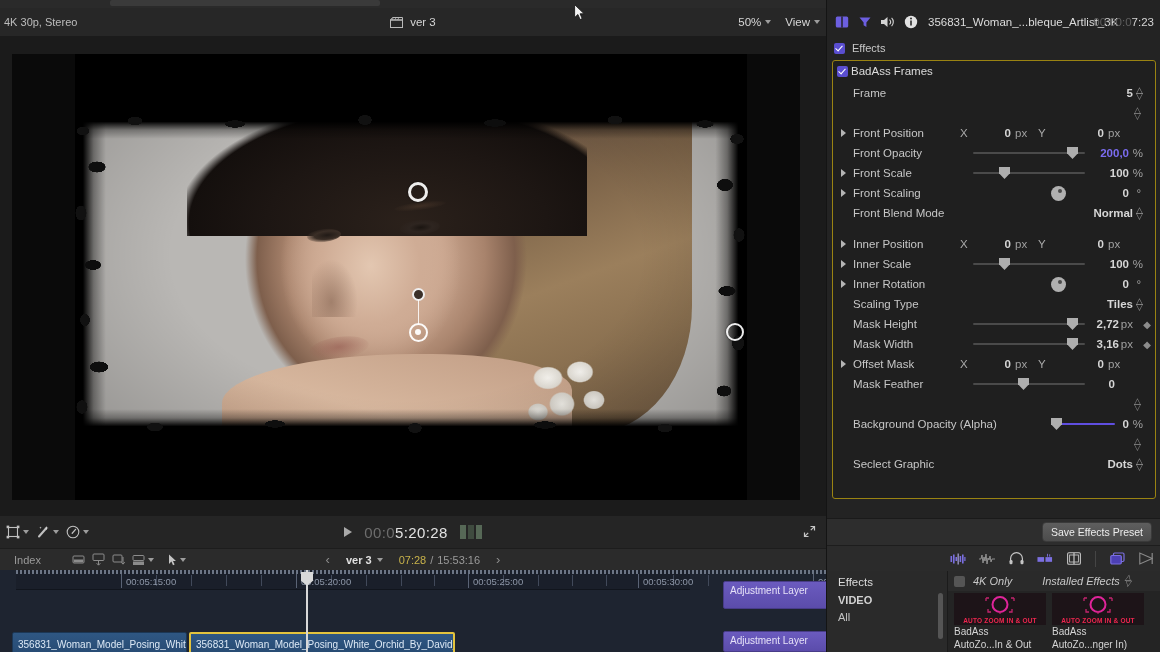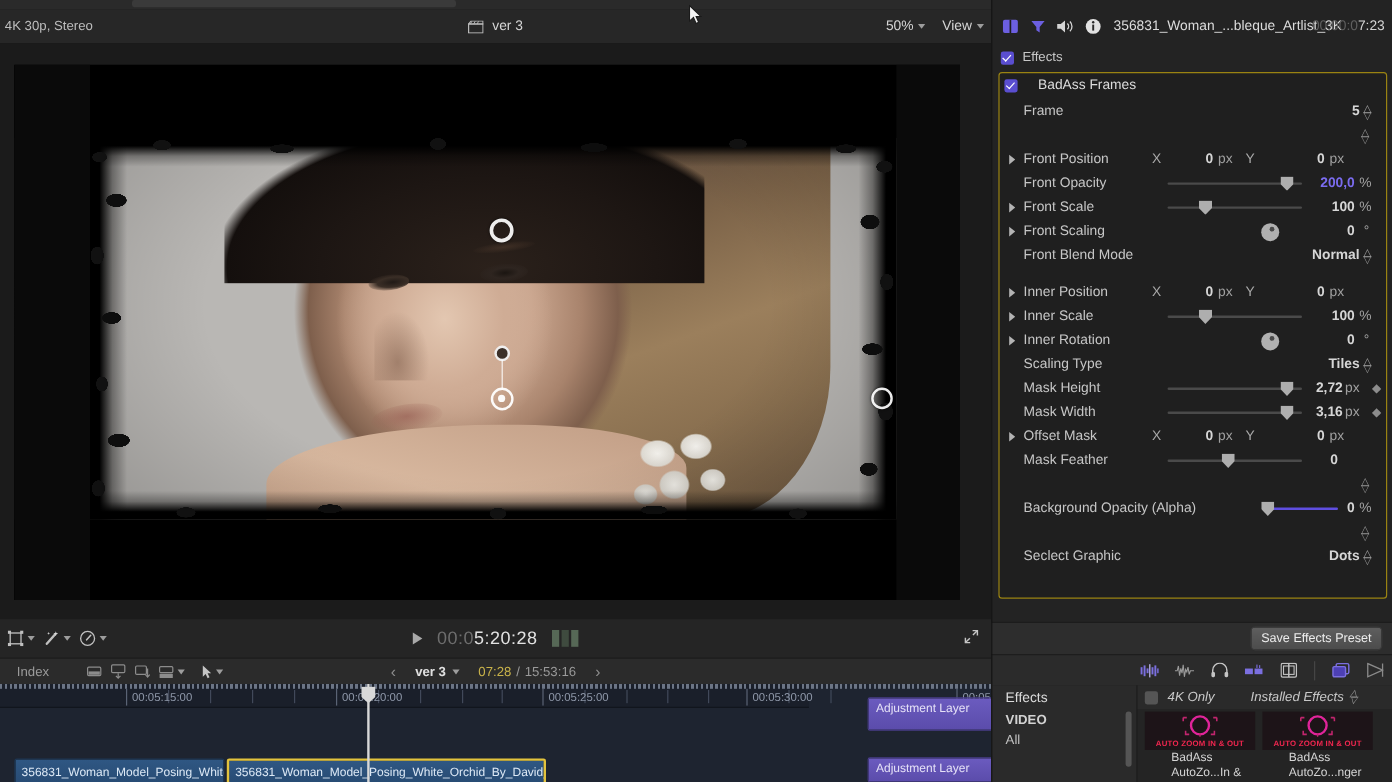--- a/index.html
+++ b/index.html
@@ -179,21 +179,21 @@
   .idx { position:absolute; left:14px; font-size:11px; color:#9a9a9a; }
   .tl-icons { position:absolute; left:72px; display:flex; align-items:center; gap:7px; }
   .tl-center { position:absolute; left:0; right:0; display:flex; justify-content:center; align-items:center; gap:16px; font-size:11px; }
   .arrow-l, .arrow-r { color:#8e8e8e; font-size:13px; }
   .tl-proj { color:#e0e0e0; font-weight:bold; font-size:11px; }
   .tc-yellow { color:#c8b24a; }
   .tc-gray { color:#9a9a9a; }
 
   
   .tl-body { position:absolute; left:0; top:570px; width:826px; height:82px; background:#1e2430; }
-  .ruler { position:absolute; left:0; top:0; width:674px; height:20px; background:#1a1f2a; border-bottom:1px solid #11151d; }
+  .ruler { position:absolute; left:16px; top:0; width:674px; height:20px; background:#1a1f2a; border-bottom:1px solid #11151d; }
   .ruler-dots { position:absolute; left:0; top:0; width:826px; height:4px;
     background:repeating-linear-gradient(90deg,#6c7585 0 2px, transparent 2px 4px); }
   .tick { position:absolute; top:5px; width:1px; height:11px; background:#41495a; }
   .tick.major { height:14px; background:#5a6375; top:4px; }
   .tlabel { position:absolute; top:6px; font-size:9.5px; color:#8e97a8; white-space:nowrap; }
   .clip {
     position:absolute; height:24px; border-radius:2px;
     background:linear-gradient(180deg,#2f5783 0%,#274a72 100%);
     border:1px solid #1c3755;
     display:flex; align-items:center; overflow:hidden;
@@ -218,21 +218,21 @@
   .ih-tc { position:absolute; right:6px; font-size:11.5px; }
   .ih-tc .dim { color:#5f5f5f; }
   .ih-tc .lit { color:#d4d4d4;text-align:center; }
 
   .insp-body { position:absolute; left:0; top:38px; width:334px; height:482px; overflow:hidden; }
   .row-effects { height:20px; display:flex; align-items:center; padding-left:8px; gap:7px; }
   .cbx { width:11px; height:11px; border-radius:2px; background:#5a4ed0; position:relative; flex:none; }
   .cbx::after { content:""; position:absolute; left:3px; top:1px; width:3px; height:6px;
     border:solid #fff; border-width:0 1.6px 1.6px 0; transform:rotate(42deg); }
   .effect-box { margin:2px 4px 0 6px; border:1px solid #9a8312; border-radius:3px; background:#1f1f1f; }
-  .effect-title { height:20px; display:flex; align-items:center; gap:17px; padding-left:4px; font-size:11.5px; color:#dcdcdc;text-align:right; }
+  .effect-title { height:20px; display:flex; align-items:center; gap:3px; padding-left:4px; font-size:11.5px; color:#dcdcdc;text-align:right; }
   .params { padding:2px 0 4px 0; }
   .prow { height:20px; display:flex; align-items:center; position:relative; font-size:11.5px; }
   .disc { position:absolute; left:8px; width:0;height:0;
     border-top:4px solid transparent;border-bottom:4px solid transparent;border-left:5px solid #b4b4b4; }
   .plabel { position:absolute; left:20px; color:#c6c6c6; }
   .xy-x { position:absolute; left:127px; color:#a9a9a9; }
   .xy-xv { position:absolute; left:150px; width:28px; text-align:right; color:#d6d6d6; font-weight:bold; }
   .xy-xu { position:absolute; left:182px; color:#a0a0a0; }
   .xy-y { position:absolute; left:205px; color:#a9a9a9; }
   .xy-yv { position:absolute; left:228px; width:43px; text-align:right; color:#d6d6d6; font-weight:bold; }
@@ -274,21 +274,21 @@
   .fx-main { position:absolute; left:122px; top:0; width:212px; height:81px; }
   .fx-head { height:20px; display:flex; align-items:center; gap:8px; padding-left:6px; font-size:11px; background:#2a2a2a;font-style:italic; }
   .fx-chk { width:11px; height:11px; background:#555; border-radius:2px; }
   .fx-grid { display:flex; gap:6px; padding:2px 0 0 6px; }
   .fx-item { width:92px; }
   .fx-thumb { width:92px; height:32px; background:#1d1418; position:relative; overflow:hidden; }
   .fx-ring { position:absolute; left:50%; top:3px; transform:translateX(-50%);
     width:17px; height:17px; border-radius:50%; border:2.5px solid #e0249a; }
   .fx-cap { position:absolute; left:0; bottom:1px; width:92px; text-align:center;
     font-size:6.5px; color:#f0264f; font-weight:bold; letter-spacing:0.2px; }
-  .fx-name { font-size:10px; color:#d4d4d4; line-height:12px; padding-top:1px;margin-left:22px; }
+  .fx-name { font-size:10px; color:#d4d4d4; line-height:12px; padding-top:1px; }
 
   
   .cursor { position:absolute; left:574px; top:4px; width:11px; height:17px; z-index:50; }
   .divider-v { position:absolute; left:826px; top:0; width:1px; height:652px; background:#141414; z-index:5; }
 </style>
 </head>
 <body>
 
 <div class="app">
 

